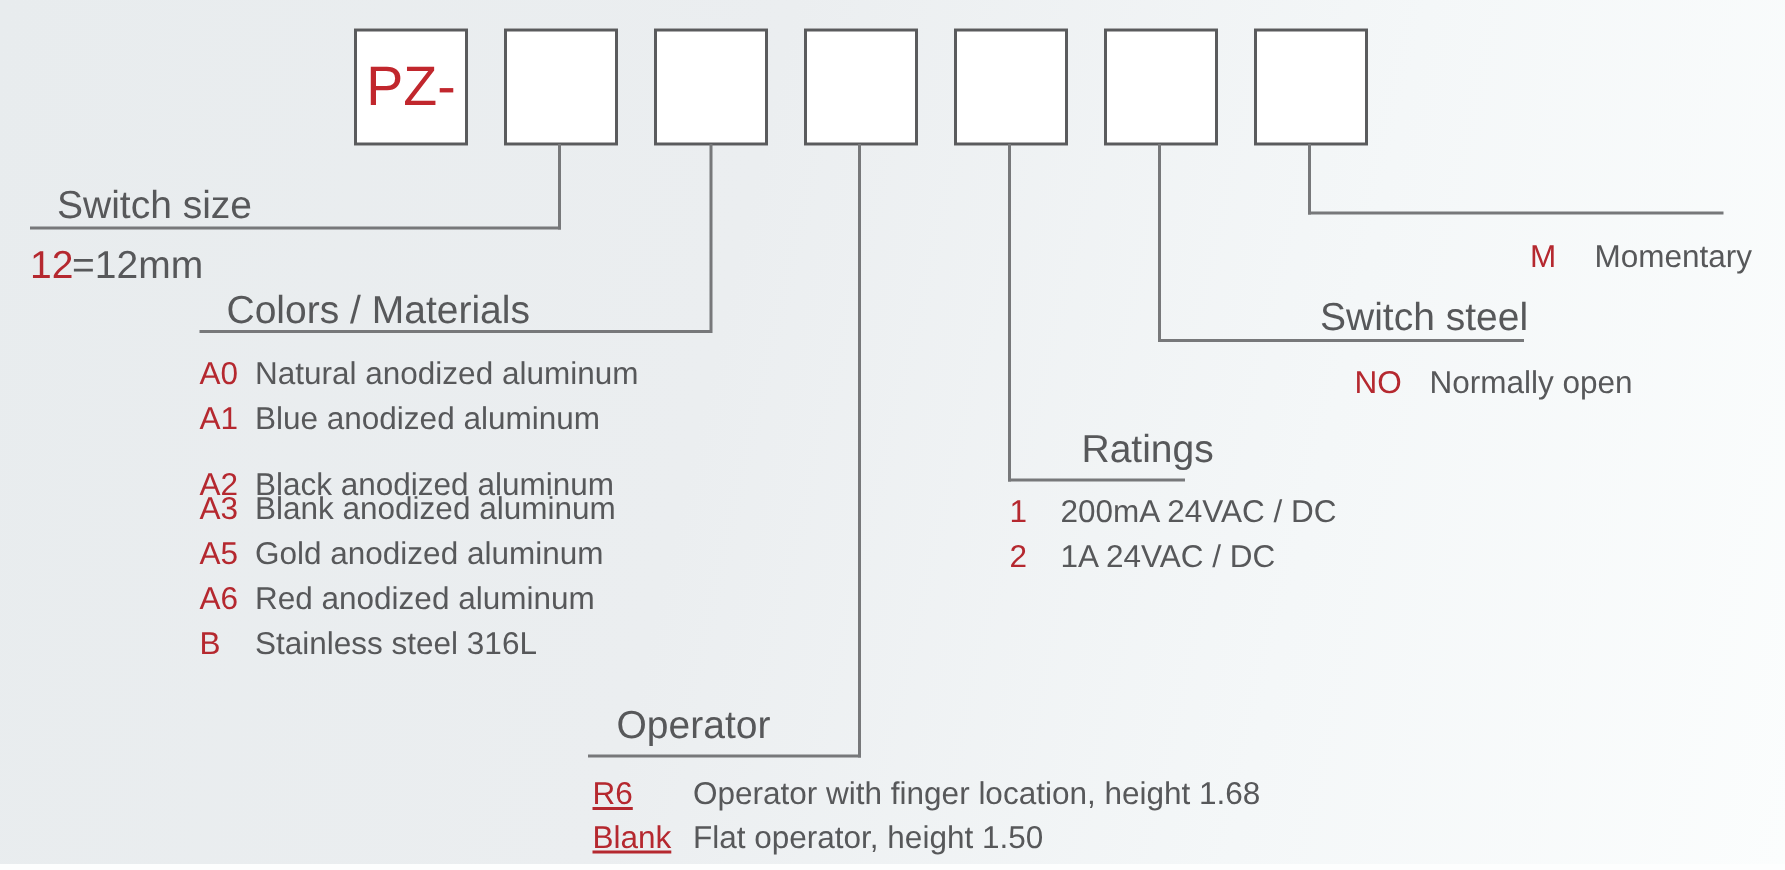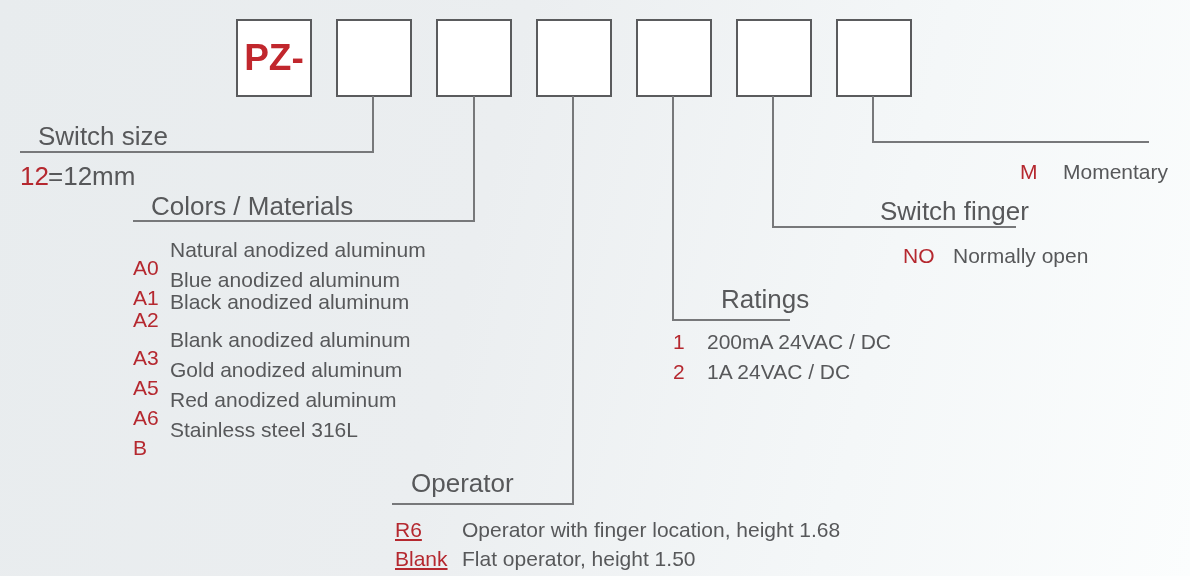--- a/index.html
+++ b/index.html
@@ -27,21 +27,21 @@
     width: 76px;
     height: 78px;
     background: #ffffff;
     border: 2px solid #5a5b5d;
   }
   .pn-box.prefix {
     display: flex;
     align-items: center;
     justify-content: center;
     font-size: 37px;
-    font-weight: bold;
+    font-weight: normal;
     color: #c1272d;
     letter-spacing: 0px;
     text-align: right;
   }
   
   .vline { position: absolute; width: 2px; background: #77787a; }
   .hline { position: absolute; height: 2px; background: #77787a; }
   
   .sec-title {
     position: absolute;
@@ -57,21 +57,21 @@
     display: flex;
     font-size: 21px;
     line-height: 1;
     color: #57585a;
     white-space: nowrap;
   }
   .item .code { color: #b5282f; flex: 0 0 auto; }
   .item .desc { color: #57585a; }
   
   .w-size  .code { width: 28px; text-align: right; }
-  .w-col   .code { width: 37px; margin-top: 18px; }
+  .w-col   .code { width: 37px; }
   .w-op    .code { width: 67px; text-decoration: underline; }
   .w-rate  .code { width: 34px; }
   .w-stat  .code { width: 50px; margin-left: 40px; }
   .w-func  .code { width: 43px; }
 </style>
 </head>
 <body>
 
 <div id="canvas">
 
@@ -107,21 +107,21 @@
 
   <div class="sec-title" style="left:133px; top:193px">Colors / Materials</div>
   <div class="item w-col" style="left:133px; top:239px">
     <span class="code">A0</span>
       <span class="desc">Natural anodized aluminum</span>
   </div>
   <div class="item w-col" style="left:133px; top:269px">
     <span class="code">A1</span>
       <span class="desc">Blue anodized aluminum</span>
   </div>
-  <div class="item w-col" style="left:133px; top:291px">
+  <div class="item w-col" style="left:133px; top:313px">
     <span class="code">A2</span>
       <span class="desc">Black anodized aluminum</span>
   </div>
   <div class="item w-col" style="left:133px; top:329px">
     <span class="code">A3</span>
       <span class="desc">Blank anodized aluminum</span>
   </div>
   <div class="item w-col" style="left:133px; top:359px">
     <span class="code">A5</span>
       <span class="desc">Gold anodized aluminum</span>
@@ -148,21 +148,21 @@
   <div class="sec-title" style="left:703px; top:286px">Ratings</div>
   <div class="item w-rate" style="left:673px; top:331px">
     <span class="code">1</span>
       <span class="desc">200mA 24VAC / DC</span>
   </div>
   <div class="item w-rate" style="left:673px; top:361px">
     <span class="code">2</span>
       <span class="desc">1A 24VAC / DC</span>
   </div>
 
-  <div class="sec-title" style="left:862px; top:198px">Switch finger</div>
+  <div class="sec-title" style="left:862px; top:198px">Switch steel</div>
   <div class="item w-stat" style="left:863px; top:245px">
     <span class="code">NO</span>
       <span class="desc">Normally open</span>
   </div>
 
   <div class="item w-func" style="left:1020px; top:161px">
     <span class="code">M</span>
       <span class="desc">Momentary</span>
   </div>
 

